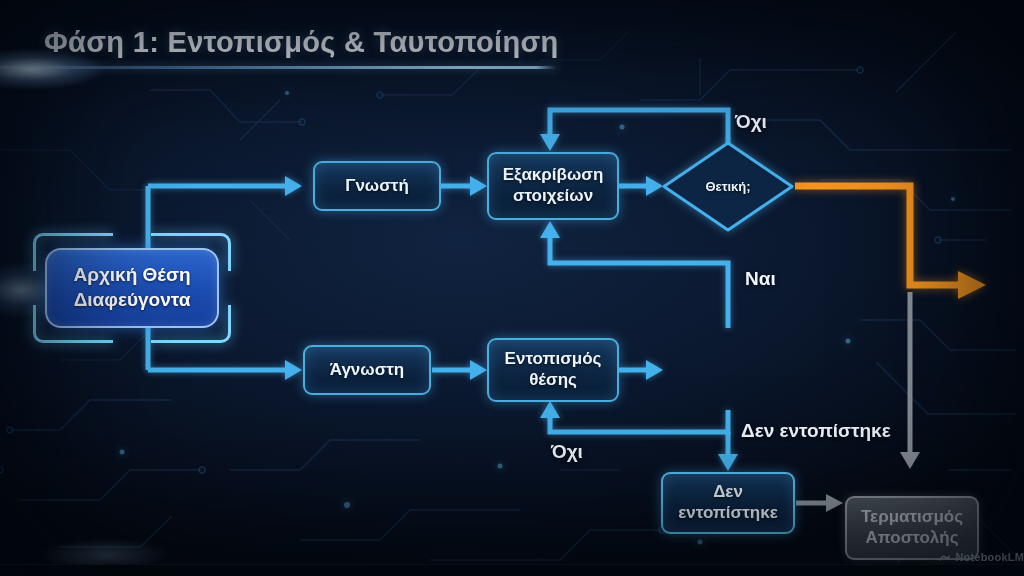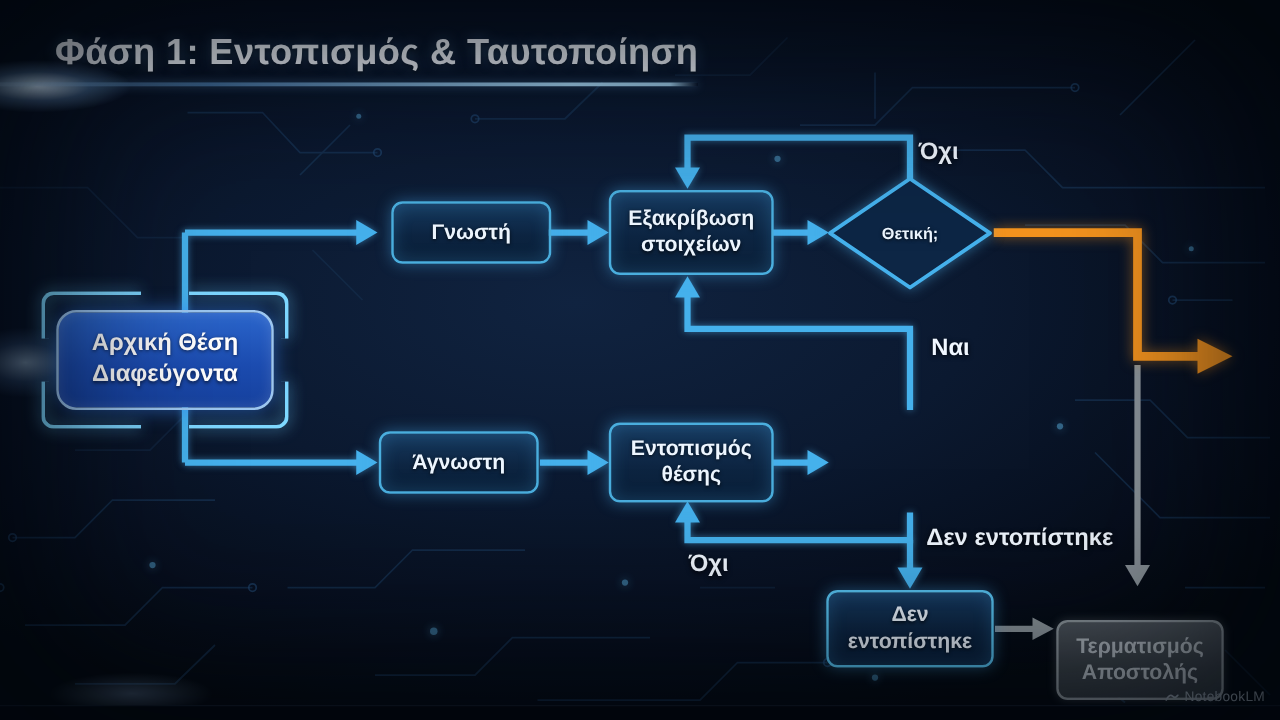--- a/index.html
+++ b/index.html
@@ -68,22 +68,22 @@
   #lbl-no-top{left:735px; top:111px;}
   #lbl-yes{left:745px; top:268px;}
   #lbl-notloc{left:741px; top:420px;}
   #lbl-no-bottom{left:551px; top:441px;}
   #title{position:absolute; left:44px; top:26px; z-index:6; color:#f4f9ff; font-weight:bold;
     font-size:29px; letter-spacing:.3px; text-shadow:0 0 10px rgba(120,190,255,.35), 0 2px 4px rgba(0,0,0,.7);}
   #title-underline{position:absolute; left:0; top:66px; width:558px; height:3px; z-index:6;
     background:linear-gradient(90deg, rgba(160,210,255,.3) 0%, rgba(110,180,245,.55) 30%,
       rgba(175,225,255,.95) 82%, rgba(175,225,255,.9) 96%, rgba(60,120,200,0) 100%);
     box-shadow:0 0 8px rgba(120,190,255,.45);}
-  #watermark{position:absolute; right:12px; top:551px; z-index:6; display:flex; align-items:flex-end; gap:4px;
-    color:#97a2ad; font-size:11px; font-weight:normal; letter-spacing:.2px;}
+  #watermark{position:absolute; right:0; top:551px; z-index:6; display:flex; align-items:flex-start; gap:4px;
+    color:#97a2ad; font-size:11px; font-weight:bold; letter-spacing:.2px;}
   #bottom-bar{position:absolute; left:0; top:564px; width:1024px; height:12px; z-index:5;
     background:#04070d; border-top:1px solid rgba(120,170,230,.12);}
   #vignette{position:absolute; left:0; top:0; width:1024px; height:576px; z-index:7; pointer-events:none;
     box-shadow:inset 0 0 130px 45px rgba(2,6,12,.72);}
   .fl{border-radius:50%;}
 </style>
 </head>
 <body>
 
 <div id="stage">

